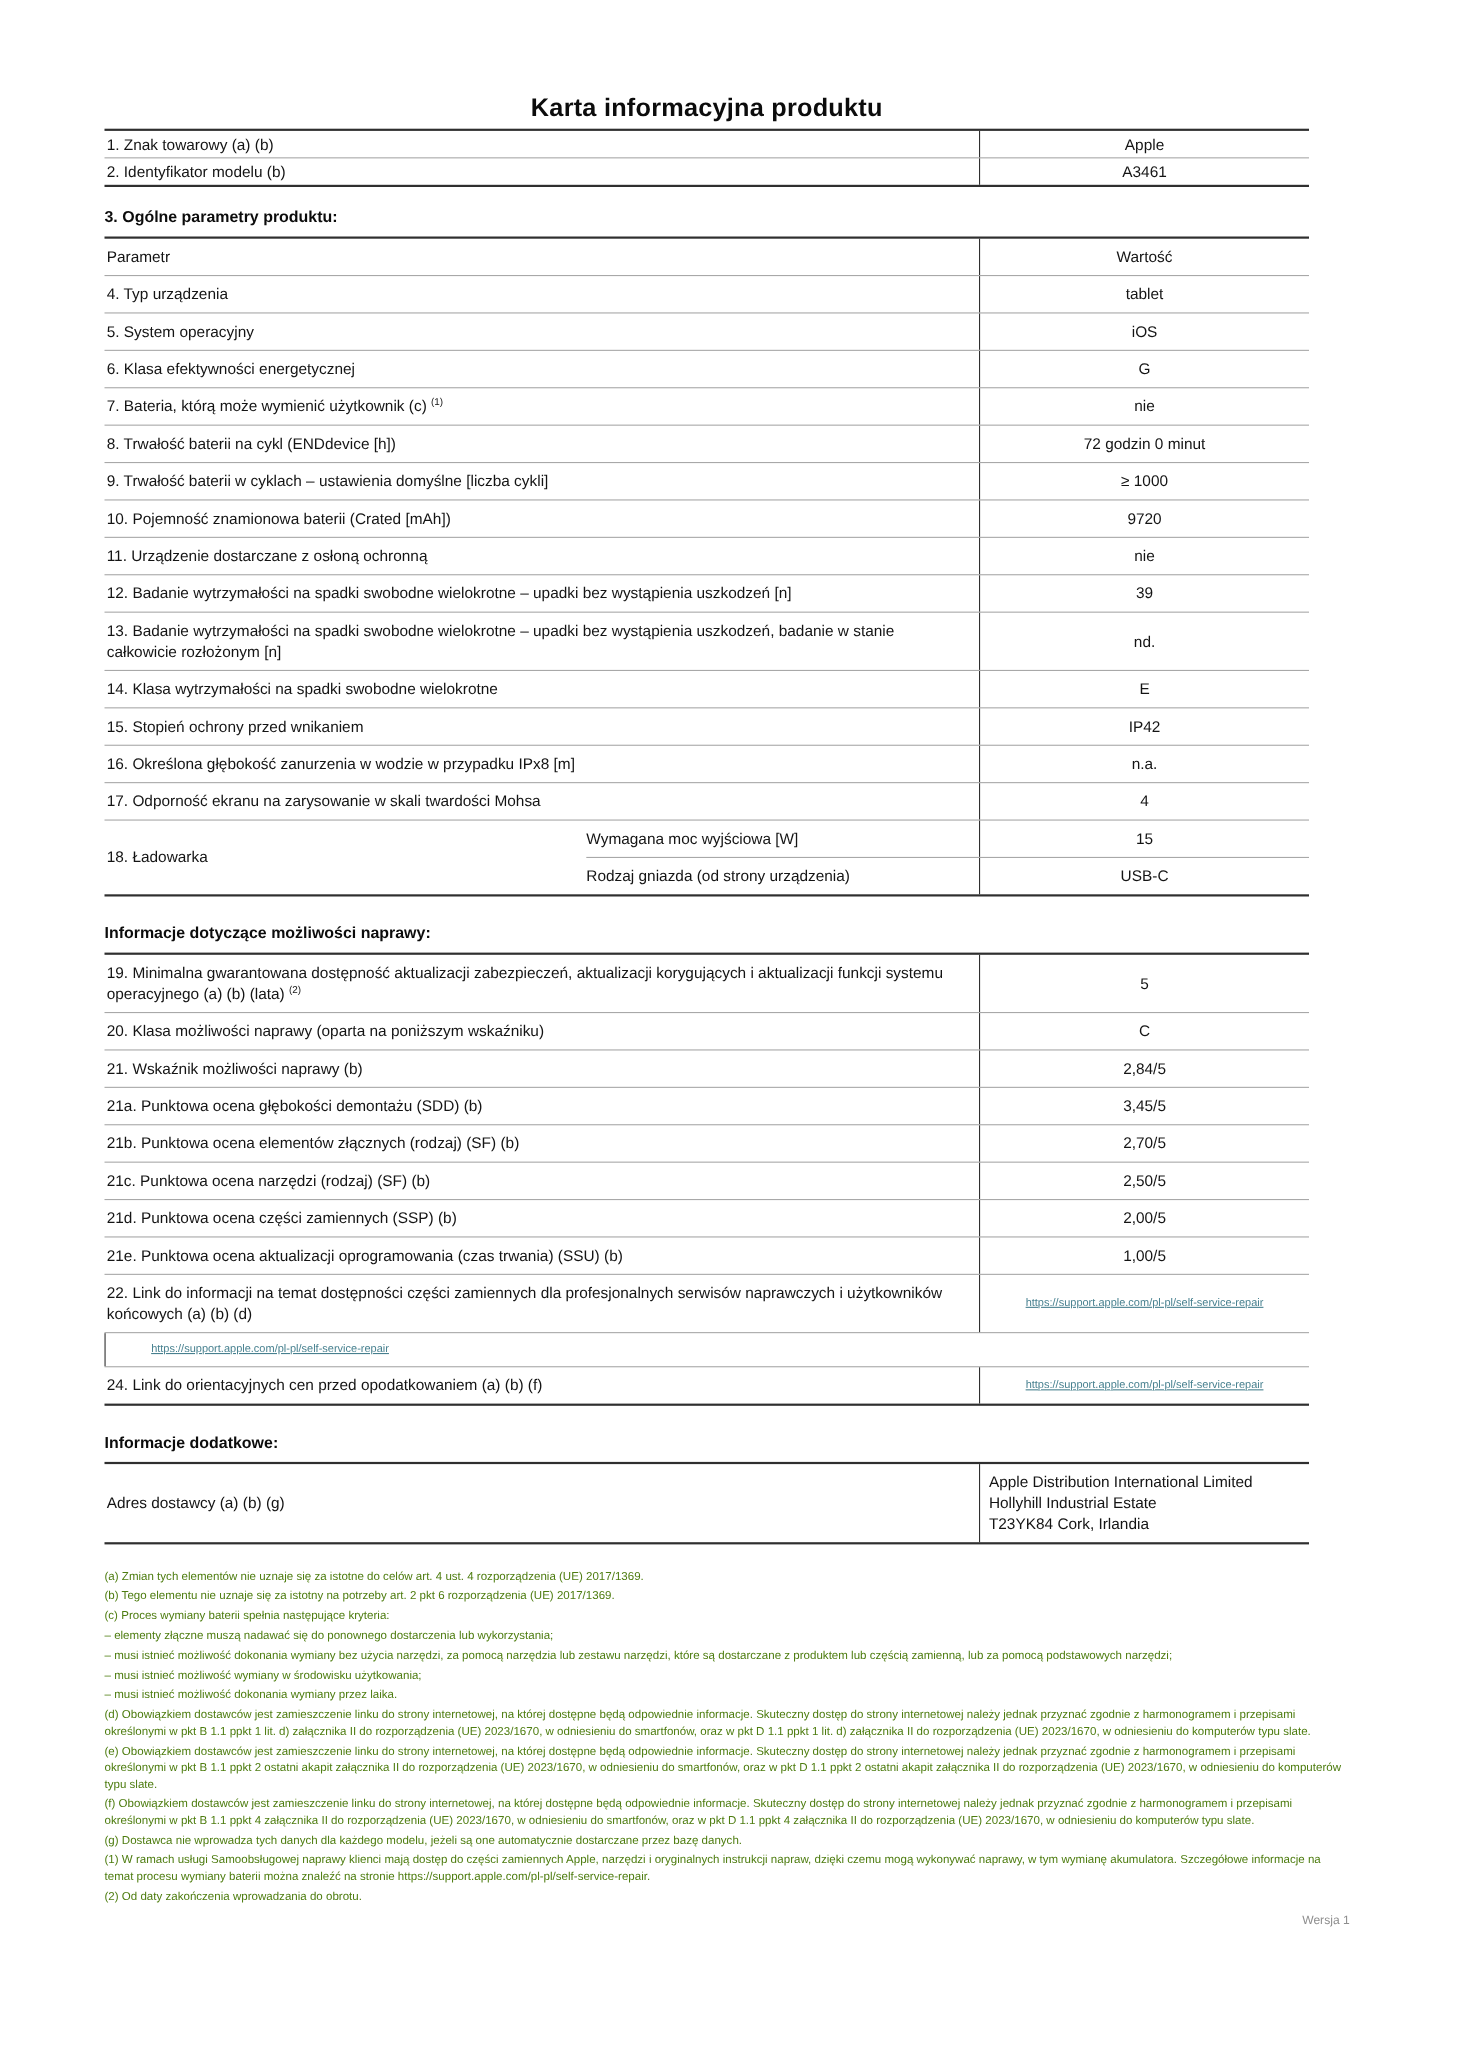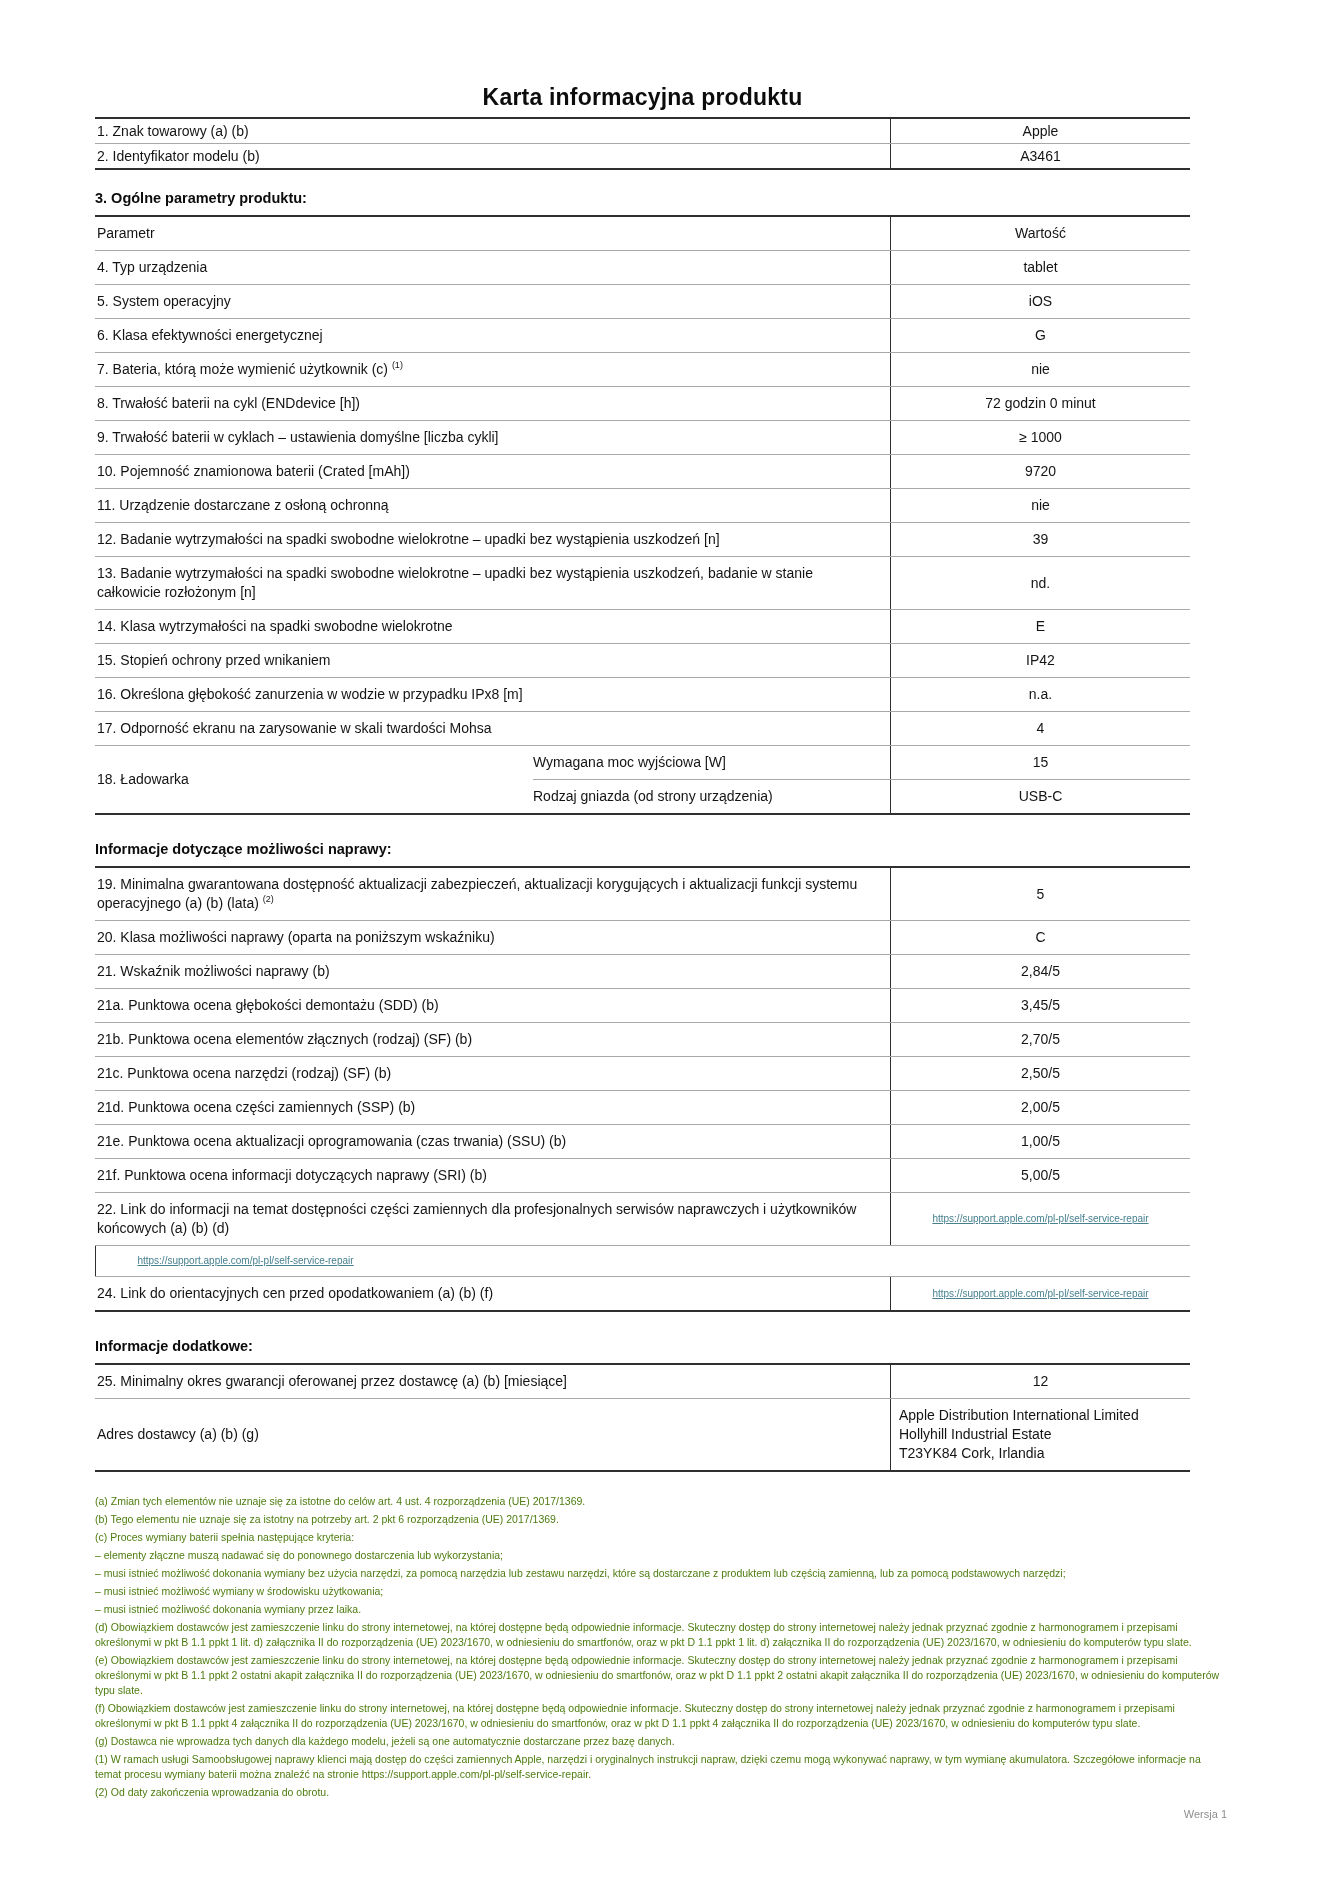--- a/index.html
+++ b/index.html
@@ -207,24 +207,20 @@
         <div class="c-value">2,50/5</div>
       </div>
       <div class="trow">
         <div class="c-label">21d. Punktowa ocena części zamiennych (SSP) (b)</div>
         <div class="c-value">2,00/5</div>
       </div>
       <div class="trow">
         <div class="c-label">21e. Punktowa ocena aktualizacji oprogramowania (czas trwania) (SSU) (b)</div>
         <div class="c-value">1,00/5</div>
       </div>
-      <div class="trow">
-        <div class="c-label">21f. Punktowa ocena informacji dotyczących naprawy (SRI) (b)</div>
-        <div class="c-value">5,00/5</div>
-      </div>
 
       <div class="trow">
         <div class="c-label">22. Link do informacji na temat dostępności części zamiennych dla profesjonalnych serwisów naprawczych i użytkowników końcowych (a) (b) (d)</div>
         <div class="c-value">
           <a class="repair-link" href="#">https://support.apple.com/pl-pl/self-service-repair</a>
         </div>
       </div>
       <div class="trow">
         <div class="c-value">
           <a class="repair-link" href="#">https://support.apple.com/pl-pl/self-service-repair</a>
@@ -234,24 +230,20 @@
         <div class="c-label">24. Link do orientacyjnych cen przed opodatkowaniem (a) (b) (f)</div>
         <div class="c-value">
           <a class="repair-link" href="#">https://support.apple.com/pl-pl/self-service-repair</a>
         </div>
       </div>
     </div>
 
     <div class="section-heading mt-lg">Informacje dodatkowe:</div>
 
     <div class="tbl">
-      <div class="trow">
-        <div class="c-label">25. Minimalny okres gwarancji oferowanej przez dostawcę (a) (b) [miesiące]</div>
-        <div class="c-value">12</div>
-      </div>
       <div class="trow">
         <div class="c-label">Adres dostawcy (a) (b) (g)</div>
         <div class="c-value left">
           <div class="address-lines">
             <span>Apple Distribution International Limited</span>
             <span>Hollyhill Industrial Estate</span>
             <span>T23YK84 Cork, Irlandia</span>
           </div>
         </div>
       </div>

